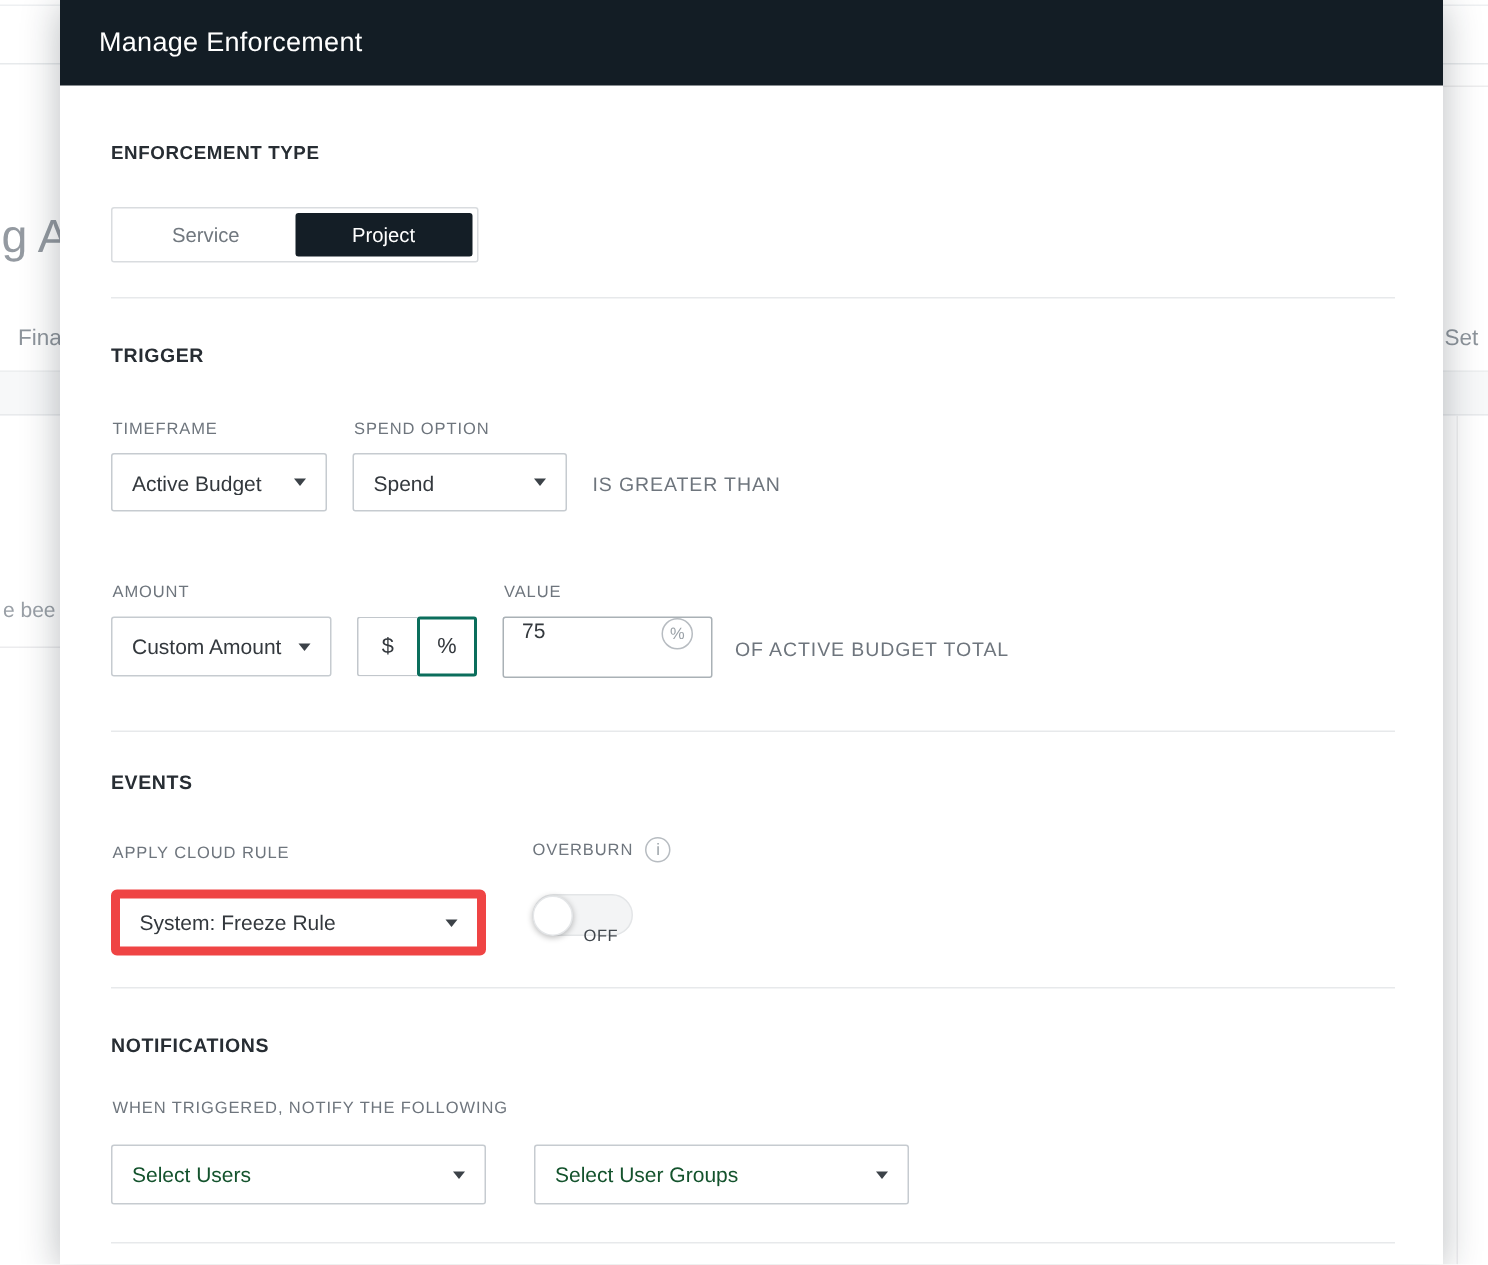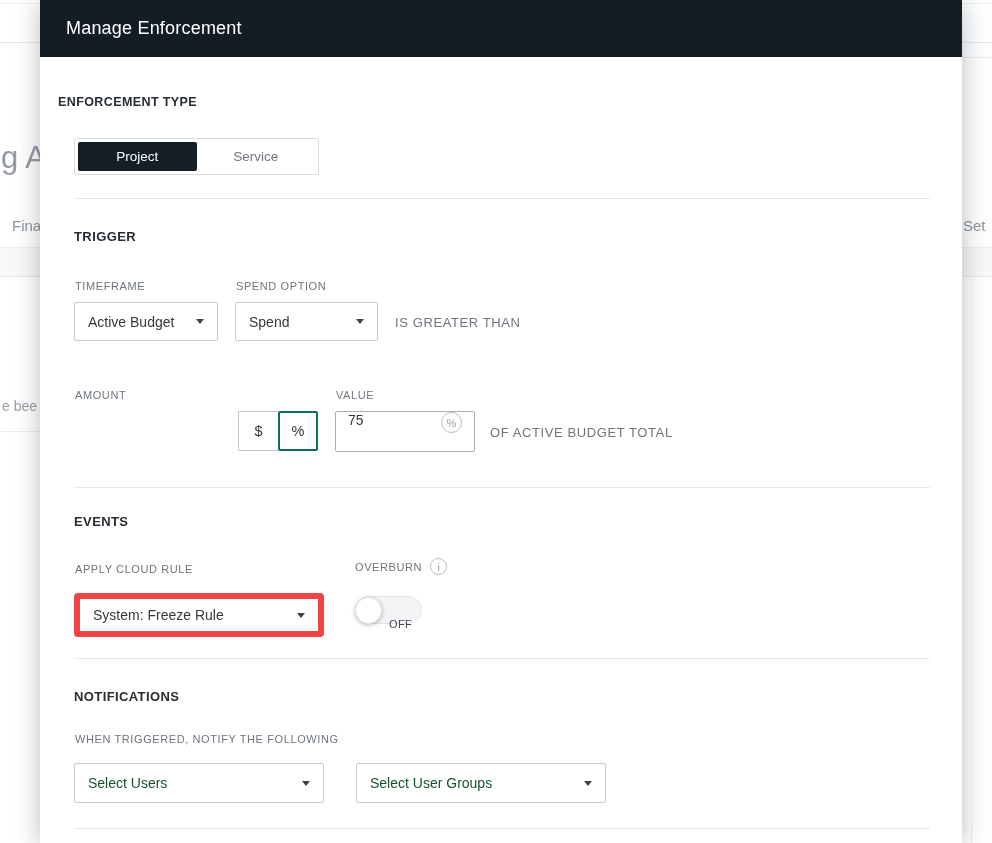--- a/index.html
+++ b/index.html
@@ -121,24 +121,24 @@
   <div class="row-line"></div>
   <div class="vline"></div>
   <div class="hline-right"></div>
 </div>
 
 <div class="modal">
   <div class="modal-header">
     <h1 class="modal-title">Manage Enforcement</h1>
   </div>
 
-  <div class="sec-label" style="left:18px; top:95px; font-size:12.5px;">ENFORCEMENT TYPE</div>
+  <div class="sec-label" style="left:34px; top:95px; font-size:12.5px;">ENFORCEMENT TYPE</div>
   <div class="seg">
+    <div class="seg-opt">Service</div>
     <div class="seg-opt selected">Project</div>
-    <div class="seg-opt">Service</div>
   </div>
 
   <div class="divider" style="top:198px;"></div>
 
   <div class="sec-label" style="left:34px; top:229px;">TRIGGER</div>
 
   <div class="fld-label" style="left:35px; top:280px;">TIMEFRAME</div>
   <div class="fld-label" style="left:196px; top:280px;">SPEND OPTION</div>
 
   <div class="select" style="left:34px; top:302px; width:144px; height:39px;">
@@ -147,20 +147,24 @@
   </div>
   <div class="select" style="left:195px; top:302px; width:143px; height:39px;">
     <span class="val">Spend</span>
     <span class="caret"></span>
   </div>
   <div class="plain-note" style="left:355px; top:315px;">IS GREATER THAN</div>
 
   <div class="fld-label" style="left:35px; top:389px;">AMOUNT</div>
   <div class="fld-label" style="left:296px; top:389px;">VALUE</div>
 
+  <div class="select" style="left:34px; top:411px; width:147px; height:40px;">
+    <span class="val">Custom Amount</span>
+    <span class="caret"></span>
+  </div>
 
   <div class="unit-group">
     <div class="unit dollar">$</div>
     <div class="unit percent">%</div>
   </div>
 
   <div class="value-wrap">
     <input class="value-input" type="text" value="75" style="">
     <span class="circle-icon">%</span>
   </div>

